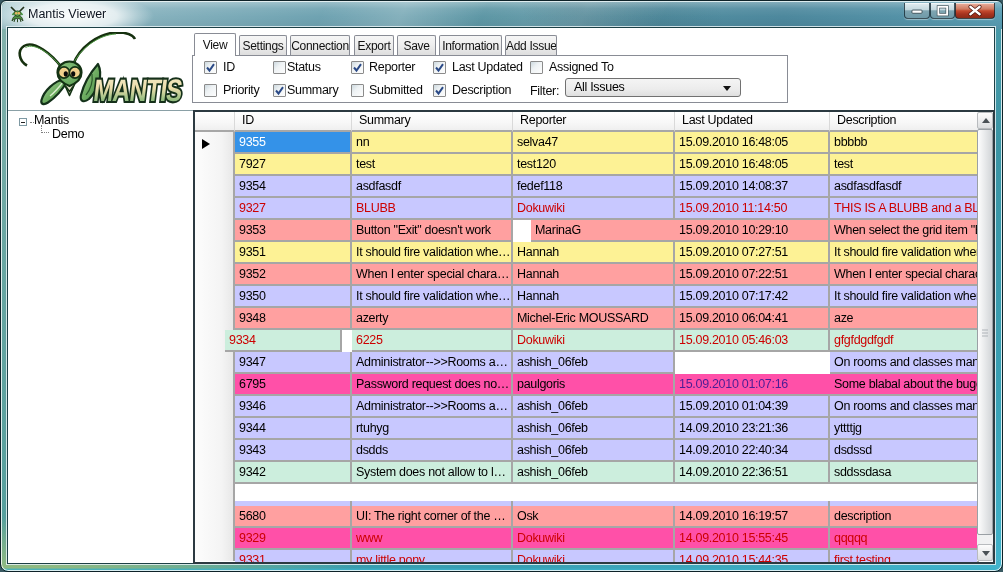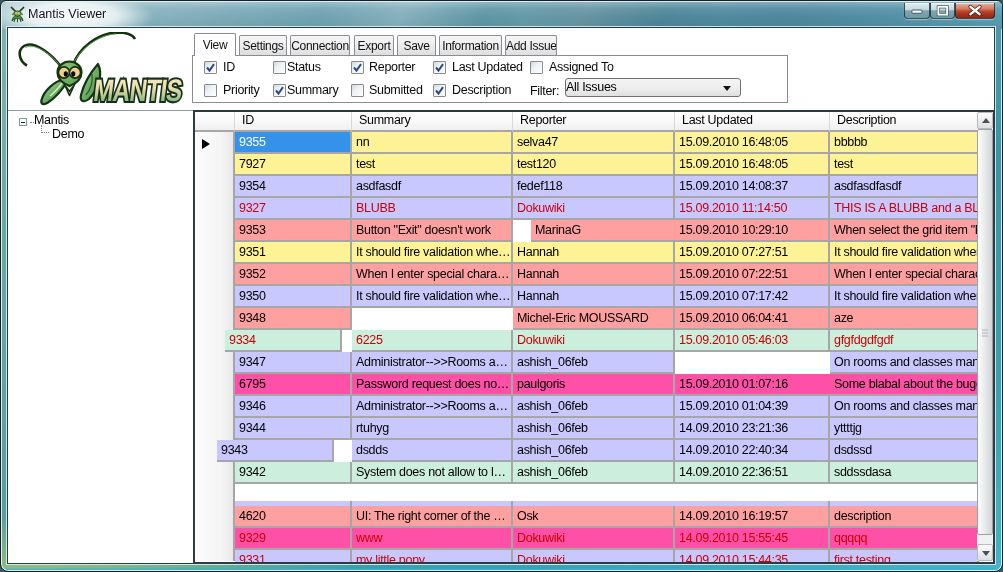--- a/index.html
+++ b/index.html
@@ -40,21 +40,21 @@
 
 .tab { position:absolute; top:7px; height:21px; font-size:12px; letter-spacing:-0.3px; color:#111; text-align:center; white-space:nowrap; overflow:hidden;
   background:linear-gradient(180deg,#f6f6f6 0%,#eeeeee 45%,#dcdcdc 100%); border:1px solid #898c95; border-bottom:none; border-radius:2px 2px 0 0; line-height:20px;}
 #tabview { top:5px; height:23px; background:#fff; z-index:5; line-height:22px; }
 #tabpage { position:absolute; left:184px; top:27px; width:596px; height:48px; background:#fff; border:1px solid #898c95; }
 
 .cb { position:absolute; width:13px; height:13px; border:1px solid #8b8b8b; background:linear-gradient(135deg,#cdd9df 0%,#eef2f4 40%,#fdfdfd 100%); border-radius:1px;}
 .cblabel { position:absolute; font-size:12.5px; letter-spacing:-0.3px; color:#0a0a0a; white-space:nowrap; }
 #filterlbl { position:absolute; left:522px; top:56px; font-size:12.5px; letter-spacing:-0.3px; color:#0a0a0a; }
 #combo { position:absolute; left:557px; top:50px; width:176px; height:19px; border:1px solid #717171; border-radius:3px;
-  background:linear-gradient(180deg,#f4f4f4 0%,#ececec 60%,#dfdfdf 100%); font-size:12.5px; letter-spacing:-0.3px; color:#000; line-height:17px; padding-left:0; }
+  background:linear-gradient(180deg,#f4f4f4 0%,#ececec 60%,#dfdfdf 100%); font-size:12.5px; letter-spacing:-0.3px; color:#000; line-height:17px; padding-left:8px; }
 #combo::after { content:""; position:absolute; right:9px; top:7px; border-left:4.5px solid transparent; border-right:4.5px solid transparent; border-top:5px solid #131313; }
 
 #grid { position:absolute; left:185px; top:82px; width:802px; height:454px; background:#fff; border:2px solid #2c3a41; overflow:hidden; }
 
 .hcell { position:absolute; top:0; height:20px; background:linear-gradient(180deg,#ffffff 0%,#f7f7f7 60%,#efefef 100%); border-right:1px solid #d9d9d9; border-bottom:2px solid #a7a7a7; font-size:12.5px; letter-spacing:-0.3px; color:#000; line-height:17px; padding-left:7px; }
 .row { position:absolute; left:0; width:782px; height:22px; }
 .cell.ell { text-overflow:ellipsis; }
 .cell { position:absolute; top:0; height:22px; border-bottom:2px solid #a6a6a6; border-right:2px solid #a6a6a6; font-size:12.5px; letter-spacing:-0.3px; line-height:20px; padding-left:4px; white-space:nowrap; overflow:hidden; color:#000; }
 #selcol { position:absolute; left:0; top:0; width:40px; height:449px; background:linear-gradient(90deg,#fdfdfd 0%,#f4f4f4 70%,#e8e8e8 100%); border-right:2px solid #a6a6a6; }
 #rowarrow { position:absolute; left:7px; top:27px; width:0; height:0; border-top:5px solid transparent; border-bottom:5px solid transparent; border-left:8px solid #000; }
@@ -261,20 +261,21 @@
           </div>
           <div class="row" style="top:174px;">
             <div class="cell" style="left:40px;width:117px;background:#c8c8ff;color:#000;">9350</div>
             <div class="cell ell" style="left:157px;width:161px;background:#c8c8ff;color:#000;">It should fire validation when I entered</div>
             <div class="cell" style="left:318px;width:162px;background:#c8c8ff;color:#000;">Hannah</div>
             <div class="cell" style="left:480px;width:155px;background:#c8c8ff;color:#000;">15.09.2010 07:17:42</div>
             <div class="cell" style="left:635px;width:149px;background:#c8c8ff;color:#000;">It should fire validation when I</div>
           </div>
           <div class="row" style="top:196px;">
             <div class="cell" style="left:40px;width:117px;background:#ffa0a0;color:#000;">9348</div>
+            <div class="cell ell" style="left:157px;width:161px;background:#ffa0a0;color:#000;">azerty</div>
             <div class="cell" style="left:318px;width:162px;background:#ffa0a0;color:#000;">Michel-Eric MOUSSARD</div>
             <div class="cell" style="left:480px;width:155px;background:#ffa0a0;color:#000;">15.09.2010 06:04:41</div>
             <div class="cell" style="left:635px;width:149px;background:#ffa0a0;color:#000;">aze</div>
           </div>
           <div class="row" style="top:218px;">
             <div class="cell" style="left:30px;width:117px;background:#cceedd;color:#cc0000;">9334</div>
             <div class="cell ell" style="left:157px;width:161px;background:#cceedd;color:#cc0000;">6225</div>
             <div class="cell" style="left:318px;width:162px;background:#cceedd;color:#cc0000;">Dokuwiki</div>
             <div class="cell" style="left:480px;width:155px;background:#cceedd;color:#cc0000;">15.09.2010 05:46:03</div>
             <div class="cell" style="left:635px;width:149px;background:#cceedd;color:#cc0000;">gfgfdgdfgdf</div>
@@ -282,60 +283,60 @@
           <div class="row" style="top:240px;">
             <div class="cell" style="left:40px;width:117px;background:#c8c8ff;color:#000;">9347</div>
             <div class="cell ell" style="left:157px;width:161px;background:#c8c8ff;color:#000;">Administrator--&gt;&gt;Rooms and classes</div>
             <div class="cell" style="left:318px;width:162px;background:#c8c8ff;color:#000;">ashish_06feb</div>
             <div class="cell" style="left:635px;width:149px;background:#c8c8ff;color:#000;">On rooms and classes manag.</div>
           </div>
           <div class="row" style="top:262px;">
             <div class="cell" style="left:40px;width:117px;background:#ff50a8;color:#000;">6795</div>
             <div class="cell ell" style="left:157px;width:161px;background:#ff50a8;color:#000;">Password request does not work</div>
             <div class="cell" style="left:318px;width:162px;background:#ff50a8;color:#000;">paulgoris</div>
-            <div class="cell" style="left:480px;width:179px;background:#ff50a8;color:#000000;">15.09.2010 01:07:16</div>
+            <div class="cell" style="left:480px;width:179px;background:#ff50a8;color:#4c1d95;">15.09.2010 01:07:16</div>
             <div class="cell" style="left:635px;width:149px;background:#ff50a8;color:#000;">Some blabal about the bugdfs</div>
           </div>
           <div class="row" style="top:284px;">
             <div class="cell" style="left:40px;width:117px;background:#c8c8ff;color:#000;">9346</div>
             <div class="cell ell" style="left:157px;width:161px;background:#c8c8ff;color:#000;">Administrator--&gt;&gt;Rooms and classes</div>
             <div class="cell" style="left:318px;width:162px;background:#c8c8ff;color:#000;">ashish_06feb</div>
             <div class="cell" style="left:480px;width:155px;background:#c8c8ff;color:#000;">15.09.2010 01:04:39</div>
             <div class="cell" style="left:635px;width:149px;background:#c8c8ff;color:#000;">On rooms and classes manag.</div>
           </div>
           <div class="row" style="top:306px;">
             <div class="cell" style="left:40px;width:117px;background:#c8c8ff;color:#000;">9344</div>
             <div class="cell ell" style="left:157px;width:161px;background:#c8c8ff;color:#000;">rtuhyg</div>
             <div class="cell" style="left:318px;width:162px;background:#c8c8ff;color:#000;">ashish_06feb</div>
             <div class="cell" style="left:480px;width:155px;background:#c8c8ff;color:#000;">14.09.2010 23:21:36</div>
             <div class="cell" style="left:635px;width:149px;background:#c8c8ff;color:#000;">yttttjg</div>
           </div>
           <div class="row" style="top:328px;">
-            <div class="cell" style="left:22px;width:117px;background:#c8c8ff;color:#000;">9343</div>
+            <div class="cell" style="left:40px;width:117px;background:#c8c8ff;color:#000;">9343</div>
             <div class="cell ell" style="left:157px;width:161px;background:#c8c8ff;color:#000;">dsdds</div>
             <div class="cell" style="left:318px;width:162px;background:#c8c8ff;color:#000;">ashish_06feb</div>
             <div class="cell" style="left:480px;width:155px;background:#c8c8ff;color:#000;">14.09.2010 22:40:34</div>
             <div class="cell" style="left:635px;width:149px;background:#c8c8ff;color:#000;">dsdssd</div>
           </div>
           <div class="row" style="top:350px;">
             <div class="cell" style="left:40px;width:117px;background:#cceedd;color:#000;">9342</div>
             <div class="cell ell" style="left:157px;width:161px;background:#cceedd;color:#000;">System does not allow to login...</div>
             <div class="cell" style="left:318px;width:162px;background:#cceedd;color:#000;">ashish_06feb</div>
             <div class="cell" style="left:480px;width:155px;background:#cceedd;color:#000;">14.09.2010 22:36:51</div>
             <div class="cell" style="left:635px;width:149px;background:#cceedd;color:#000;">sddssdasa</div>
           </div>
           <div class="row" style="top:389px;border-radius:10px;">
             <div class="cell" style="left:40px;width:117px;background:#c8c8ff;color:#000;">9341</div>
             <div class="cell ell" style="left:157px;width:161px;background:#c8c8ff;color:#000;">5</div>
             <div class="cell" style="left:318px;width:188px;background:#c8c8ff;color:#000;">stomper</div>
             <div class="cell" style="left:480px;width:155px;background:#c8c8ff;color:#000;">14.09.2010 17:35:26</div>
             <div class="cell" style="left:635px;width:149px;background:#c8c8ff;color:#000;">6</div>
           </div>
           <div class="row" style="top:394px;">
-            <div class="cell" style="left:40px;width:117px;background:#ffa0a0;color:#000;">4620</div>
+            <div class="cell" style="left:40px;width:117px;background:#ffa0a0;color:#000;">5680</div>
             <div class="cell ell" style="left:157px;width:161px;background:#ffa0a0;color:#000;">UI: The right corner of the Battle</div>
             <div class="cell" style="left:318px;width:162px;background:#ffa0a0;color:#000;">Osk</div>
             <div class="cell" style="left:480px;width:155px;background:#ffa0a0;color:#000;">14.09.2010 16:19:57</div>
             <div class="cell" style="left:635px;width:149px;background:#ffa0a0;color:#000;">description</div>
           </div>
           <div class="row" style="top:416px;">
             <div class="cell" style="left:40px;width:117px;background:#ff50a8;color:#cc0000;">9329</div>
             <div class="cell ell" style="left:157px;width:161px;background:#ff50a8;color:#cc0000;">www</div>
             <div class="cell" style="left:318px;width:162px;background:#ff50a8;color:#cc0000;">Dokuwiki</div>
             <div class="cell" style="left:480px;width:155px;background:#ff50a8;color:#cc0000;">14.09.2010 15:55:45</div>

